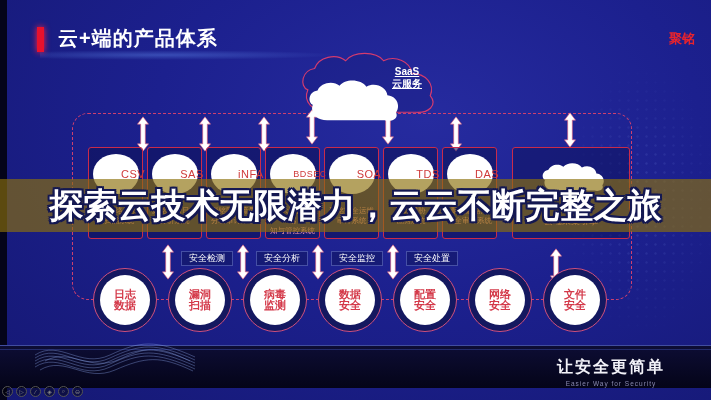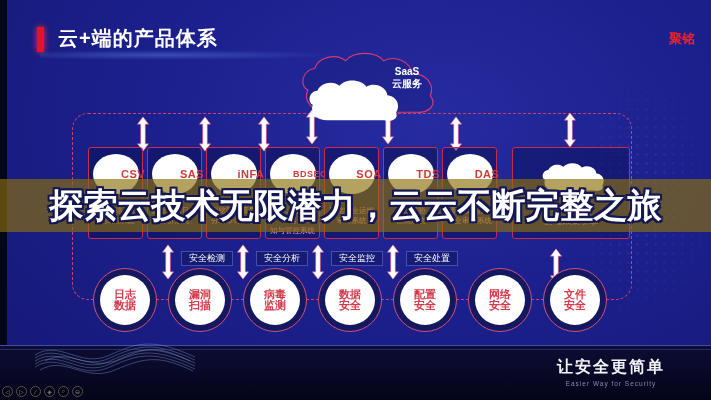--- a/index.html
+++ b/index.html
@@ -13,28 +13,28 @@
   .title-glow{position:absolute;left:40px;top:50px;width:300px;height:10px;
     background:radial-gradient(ellipse at 40% 50%, rgba(110,160,255,.35), transparent 70%);}
   .logo{position:absolute;right:16px;top:30px;display:flex;align-items:center;gap:5px;}
   .logo-en{font-size:16px;font-weight:bold;font-style:italic;color:#ffffff;letter-spacing:1px;}
   .logo-cn{font-size:13px;font-weight:bold;color:#e8232d;}
   
   .dashed-frame{position:absolute;left:72px;top:113px;width:560px;height:187px;
     border:1px dashed #cd3f6e;border-radius:16px;}
   
   .cloud-wrap{position:absolute;left:292px;top:52px;width:156px;height:68px;}
-  .cloud-wrap .saas{position:absolute;right:26px;top:14px;text-align:center;color:#ffffff;font-weight:bold;font-size:10px;line-height:12px;}
+  .cloud-wrap .saas{position:absolute;right:26px;top:14px;text-align:center;color:#ffffff;font-weight:bold;font-size:10px;line-height:12px;text-decoration:underline;}
   .cloud-badge-text{position:absolute;left:14px;top:44px;width:92px;text-align:center;color:#d42b3a;font-weight:bold;font-size:9.5px;}
   
   .pbox{position:absolute;top:147px;width:55px;height:92px;border:1px solid #c92b4a;
     background:rgba(12,16,84,.55);border-radius:3px;}
   .pbox .pcircle{position:absolute;left:50%;top:6px;transform:translateX(-50%);width:46px;height:40px;
     background:#ffffff;border-radius:50%;display:flex;align-items:center;justify-content:center;}
-  .pbox .acr{color:#cf3a3a;font-weight:bold;font-size:11px;letter-spacing:.5px;margin-left:35px;}
+  .pbox .acr{color:#cf3a3a;font-weight:normal;font-size:11px;letter-spacing:.5px;margin-left:35px;}
   .pbox .acr.small{font-size:9px;}
   .pbox .pl{position:absolute;left:0;right:0;top:58px;text-align:center;color:#ff9aa6;font-size:7.5px;line-height:10px;}
   
   .engine-box{position:absolute;left:512px;top:147px;width:118px;height:92px;border:1px solid #c92b4a;
     background:rgba(12,16,84,.45);border-radius:3px;}
   .engine-box .elabel{position:absolute;left:0;right:0;bottom:10px;text-align:center;color:#ff9aa6;font-size:9px;}
   
   .arr{position:absolute;}
   
   .pill{position:absolute;top:251px;width:52px;height:15px;line-height:13px;text-align:center;
@@ -49,21 +49,21 @@
   .banner{position:absolute;left:0;top:179px;width:711px;height:53px;background:rgba(140,112,10,.65);z-index:30;
     display:flex;align-items:center;justify-content:center;}
   .banner .btext{font-size:34px;font-weight:bold;color:#ffffff;letter-spacing:0px;white-space:nowrap;
     text-shadow:2px 0 0 #141852,-2px 0 0 #141852,0 2px 0 #141852,0 -2px 0 #141852,
       2px 2px 0 #141852,-2px -2px 0 #141852,2px -2px 0 #141852,-2px 2px 0 #141852;}
   
   .globe{position:absolute;right:-10px;top:60px;width:160px;height:280px;opacity:.18;
     background-image:radial-gradient(rgba(150,175,255,.9) 0.8px, transparent 1.6px);background-size:9px 9px;
     -webkit-mask-image:radial-gradient(closest-side,#000,transparent);mask-image:radial-gradient(closest-side,#000,transparent);}
   
-  .footer{position:absolute;left:0;top:345px;width:711px;height:56px;z-index:40;
+  .footer{position:absolute;left:0;top:345px;width:711px;height:43px;z-index:40;
     background:linear-gradient(#0d0d35,#040418);}
   .footer::before{content:"";position:absolute;left:0;top:0;width:100%;height:1px;background:rgba(100,120,230,.6);}
   .footer::after{content:"";position:absolute;left:0;top:4px;width:100%;height:1px;background:rgba(70,90,190,.4);}
   .wave{position:absolute;left:35px;top:-8px;}
   .slogan-block{position:absolute;right:46px;top:12px;text-align:center;}
   .slogan{font-size:16px;font-weight:bold;color:#f2f2f8;letter-spacing:2px;}
   .slogan-en{margin-top:2px;font-size:6.5px;color:#8a8ab0;letter-spacing:1px;}
   .controls{position:absolute;left:2px;bottom:3px;display:flex;gap:3px;z-index:50;}
   .ctrl{width:11px;height:11px;border:1px solid #555;border-radius:50%;color:#888;font-size:6px;
     display:flex;align-items:center;justify-content:center;background:rgba(0,0,0,.4);cursor:pointer;}

